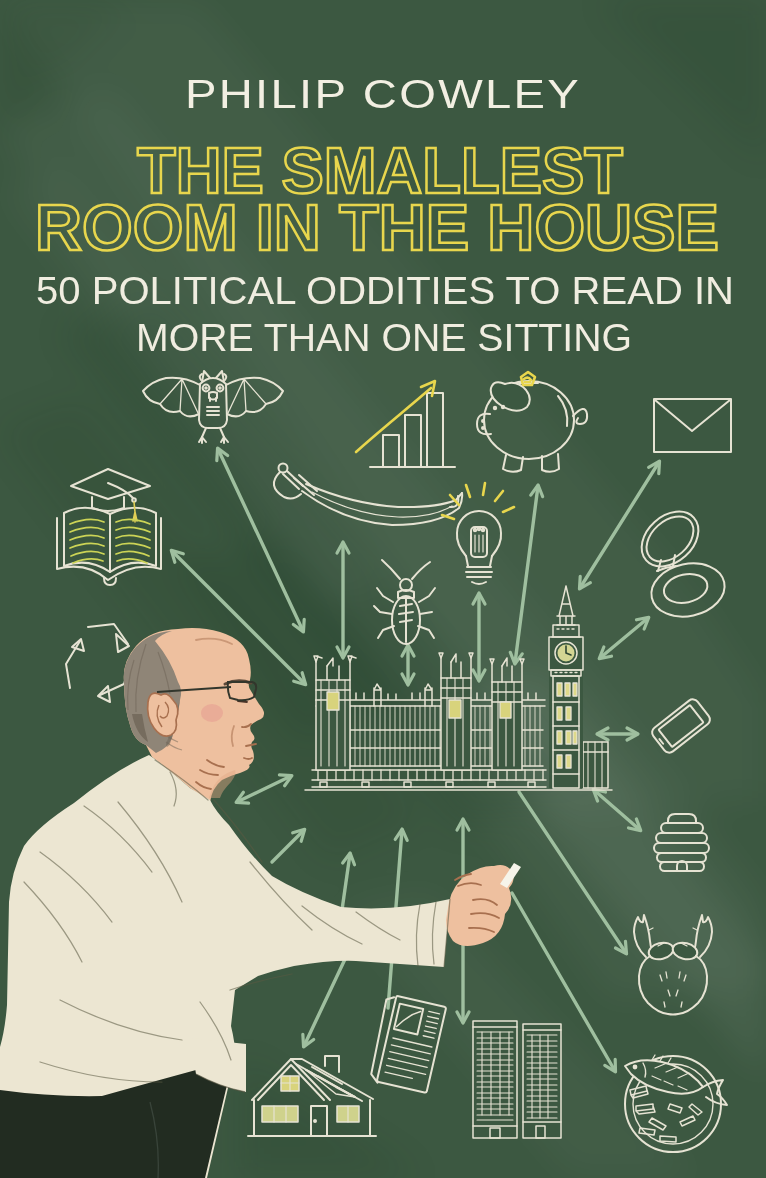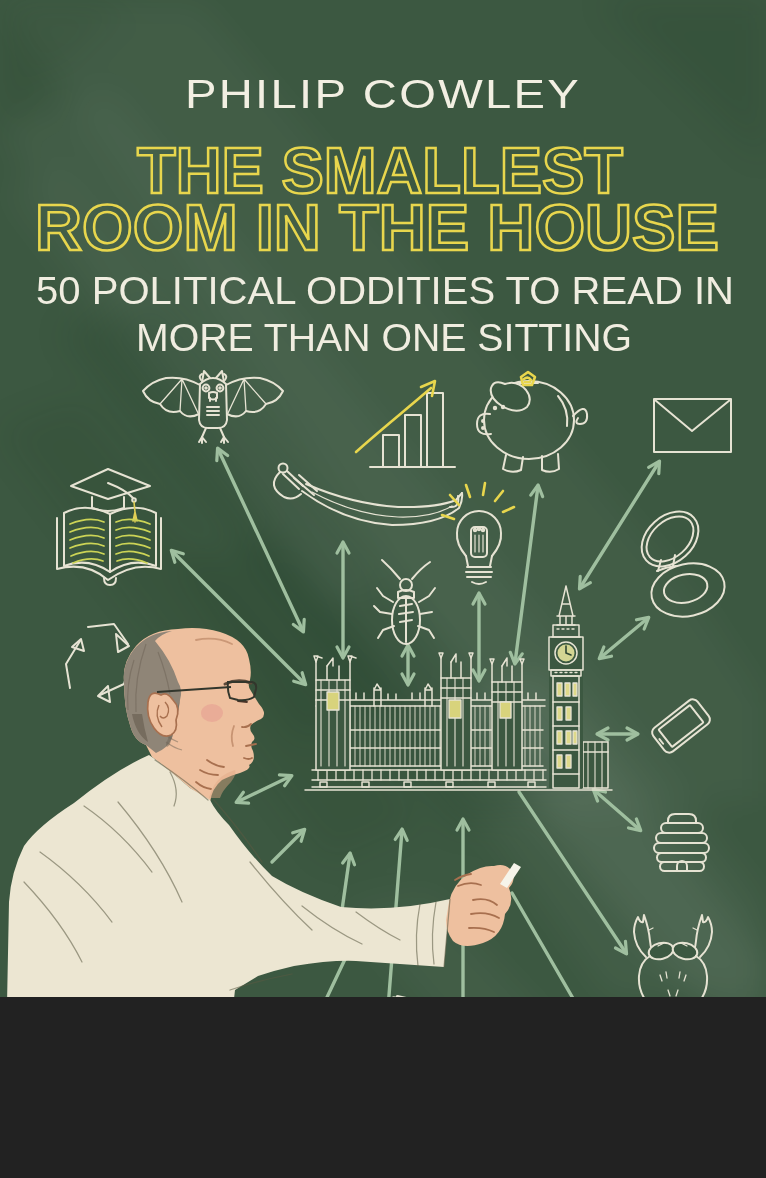--- a/index.html
+++ b/index.html
@@ -1,16 +1,16 @@
 <!DOCTYPE html>
 <html><head>
 <meta charset="utf-8">
 <style>
 html,body{margin:0;padding:0;background:#222}
-#page{position:relative;width:766px;height:997px;overflow:hidden;background:#3c5841}
+#page{position:relative;width:766px;height:1178px;overflow:hidden;background:#3c5841}
 svg{position:absolute;left:0;top:0}
 .ck{stroke:#e6e3d3;fill:none;stroke-width:2;stroke-linecap:round;stroke-linejoin:round}
 .ckt{stroke:#e6e3d3;fill:none;stroke-width:1.5;stroke-linecap:round;stroke-linejoin:round}
 .ar{stroke:#9fbf9f;fill:none;stroke-width:3.4;stroke-linecap:round}
 .yl{stroke:#e8d64d;fill:none;stroke-width:2.6;stroke-linecap:round;stroke-linejoin:round}
 .crease{stroke:#5a5942;fill:none;stroke-width:1.25;opacity:.55;stroke-linecap:round}
 .fd{stroke:#a8704f;fill:none;stroke-width:1.8;stroke-linecap:round}
 text{font-family:"Liberation Sans",sans-serif}
 </style>
 </head>

